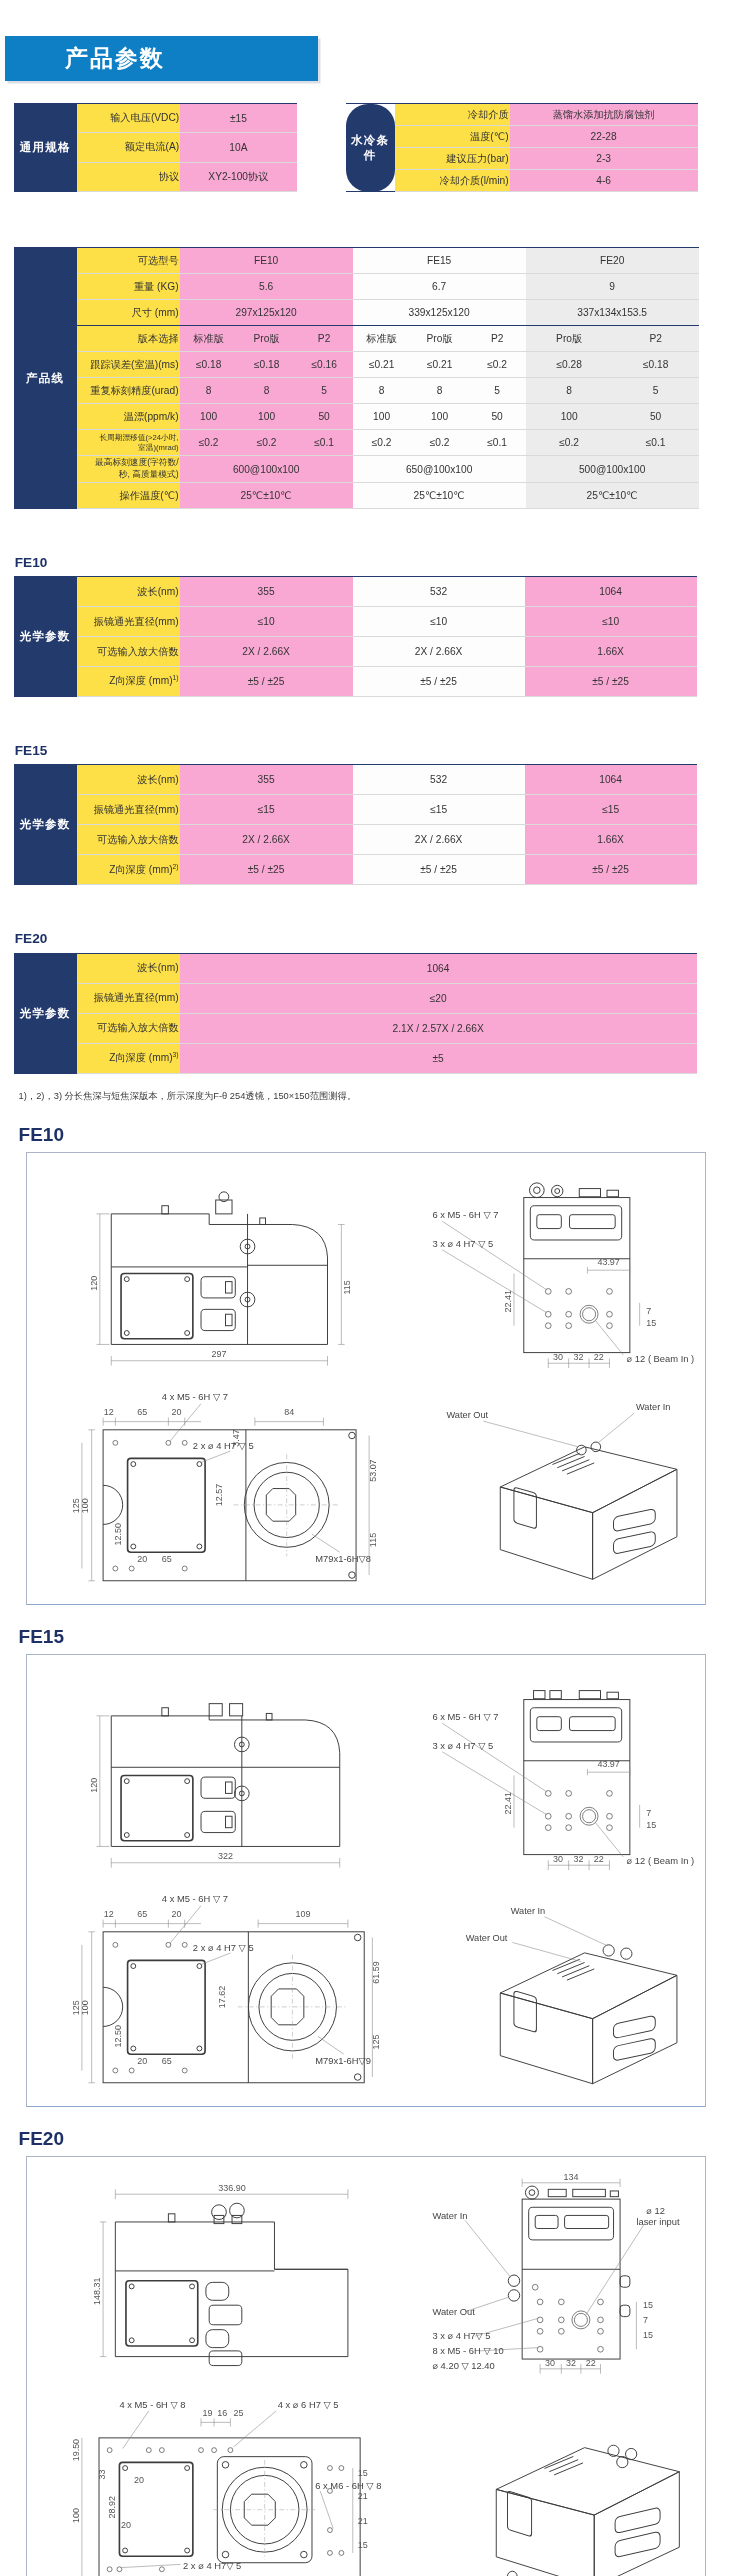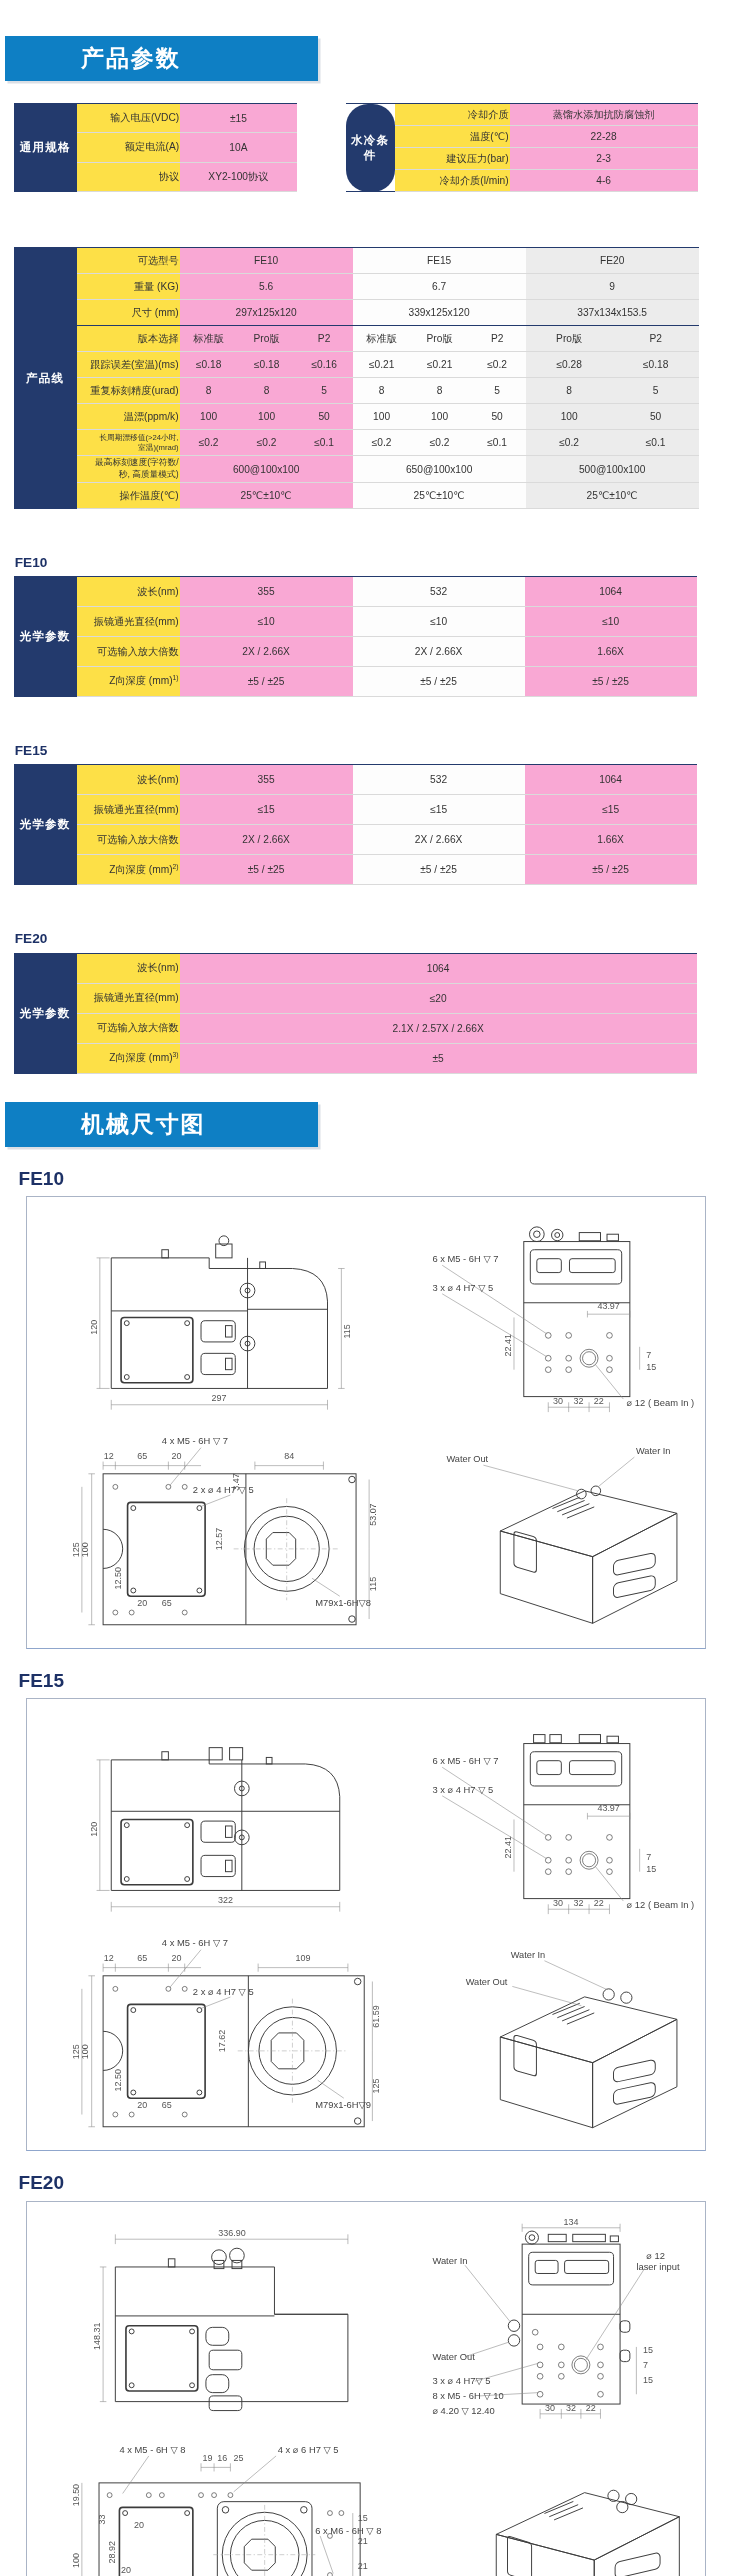--- a/index.html
+++ b/index.html
@@ -2,21 +2,21 @@
 <html style="font-size:10px"><head>
 <meta charset="utf-8">
 <style>
   html,body{margin:0;padding:0;background:#fff;}
   body{width:732px;font-family:"Liberation Sans","DejaVu Sans",sans-serif;color:#2b2b2b;}
   .page{width:732px;padding-top:36px;padding-bottom:68px;}
 
   
   .banner{width:313px;height:45px;background:#0e7fc4;color:#fff;margin-left:5px;
           box-shadow:2.5px 2.5px 0 rgba(175,185,198,.45);display:flex;align-items:center;}
-  .banner span{font-size:23px;font-weight:bold;letter-spacing:1.9px;padding-left:76px;}
+  .banner span{font-size:23px;font-weight:bold;letter-spacing:1.9px;padding-left:60px;}
 
   
   table{border-collapse:collapse;table-layout:fixed;}
   td{font-size:10.2px;color:#333;}
   .thead{background:#233a6d;color:#fff;text-align:center;font-size:11.5px;letter-spacing:1.2px;
          font-weight:bold;vertical-align:middle;}
   .lab{padding-left:8.7px;text-align:right;background:#fde047;}
   .val{text-align:center;}
   .g1{background:#f9a8d4;}
   .g2{background:#fdfdfd;}
@@ -328,26 +328,22 @@
         <td class="val g1">2.1X / 2.57X / 2.66X</td>
       </tr>
       <tr>
         <td class="lab"><span>Z向深度 (mm)</span><sup>3)</sup></td>
         <td class="val g1">±5</td>
       </tr>
     </tbody>
       </table>
   </div>
 
-
-  <div class="mech">
-    <div class="banner">
-      <span>机械尺寸图</span>
-    </div>
-  </div>
+  <div class="footnote">1)，2)，3) 分长焦深与短焦深版本，所示深度为F-θ 254透镜，150×150范围测得。</div>
+
 
   <div class="sec-label">FE10</div>
   <div class="dbox">
 
     <svg width="347" height="204" viewBox="0 0 340 250">
       <g class="ln">
         <path d="M30,55 L30,215 L295,215 L295,108 Q293,70 252,68 L150,68 L150,55 Z"></path>
         <line x1="197" y1="55" x2="197" y2="215"></line>
         <line x1="30" y1="120" x2="197" y2="120"></line>
         <line x1="197" y1="118" x2="295" y2="118"></line>

